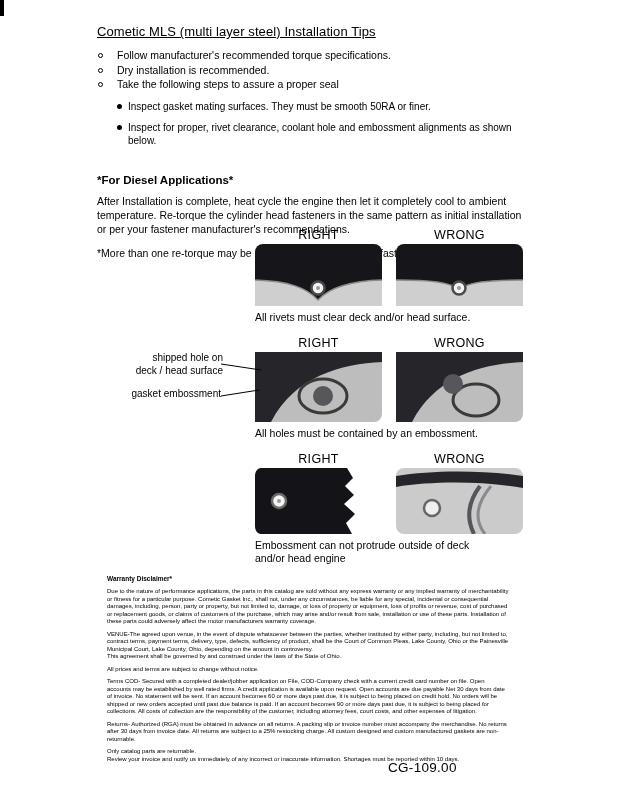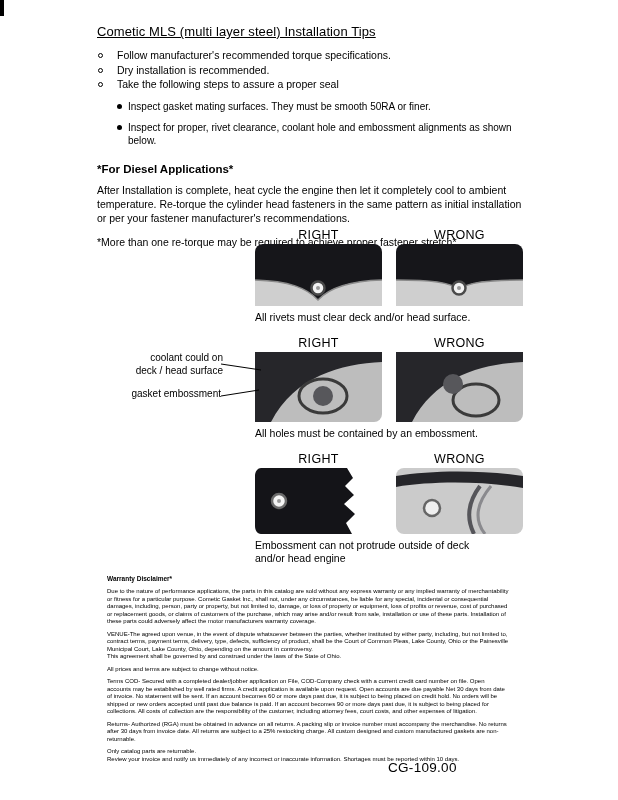--- a/index.html
+++ b/index.html
@@ -18,21 +18,21 @@
   .text-top { position:absolute; left:97px; top:24px; width:428px; }
   .doc-title {
     font-size:13px; font-weight:normal; text-decoration:underline;
     margin-bottom:10px; letter-spacing:0.1px;
   }
   .bullet-row { display:flex; align-items:flex-start; font-size:10.5px; line-height:1.3; margin-bottom:1px;gap:8px; }
   .bullet-marker { width:5px; height:5px; border:1px solid #000; border-radius:50%; margin:4px 6px 0 1px; flex:none; }
   .sub-bullet-row { display:flex; align-items:flex-start; font-size:10px; line-height:1.3; margin-left:20px; margin-bottom:1px;margin-top:8px; }
   .sub-bullet-marker { width:5px; height:5px; background:#000; border-radius:50%; margin:4px 6px 0 0; flex:none; }
 
-  .section-heading { font-size:11.5px; font-weight:bold; margin-top:16px; margin-bottom:9px; }
+  .section-heading { font-size:11.5px; font-weight:bold; margin-top:27px; margin-bottom:9px; }
   .para { font-size:10.5px; line-height:1.32; margin-bottom:10px; width:426px; }
   .note { font-size:10.5px; line-height:1.3; margin-top:2px; }
 
   .diagram-block { position:absolute; left:255px; top:228px; width:268px; }
   .diag-labels { display:flex; gap:14px; }
   .diag-labels span { width:127px; text-align:center; font-size:12.5px; letter-spacing:0.3px; }
   .diag-panels { display:flex; gap:14px; margin-top:2px; }
   .panel { width:127px; flex:none; line-height:0; }
   .panel svg { display:block; }
   .caption { font-size:10.5px; line-height:1.25; margin-top:5px; margin-bottom:12px; }
@@ -113,21 +113,21 @@
       </div>
     </div>
     <div class="caption">All rivets must clear deck and/or head surface.</div>
 
     <div class="diag-labels">
       <span>RIGHT</span>
       <span>WRONG</span>
     </div>
     <div class="row2-wrap">
       <div class="anno anno1">
-        <div>coolant could on</div>
+        <div>shipped hole on</div>
         <div>deck / head surface</div>
       </div>
       <div class="anno anno2">gasket embossment</div>
       <svg class="leader-svg" viewBox="0 0 44 70">
         <line x1="2" y1="12" x2="42" y2="18" stroke="#000" stroke-width="1"></line>
         <line x1="2" y1="44" x2="40" y2="38" stroke="#000" stroke-width="1"></line>
       </svg>
       <div class="diag-panels" style="margin-top:2px;">
         <div class="panel">
           <svg viewBox="0 0 127 70" width="127" height="70">

